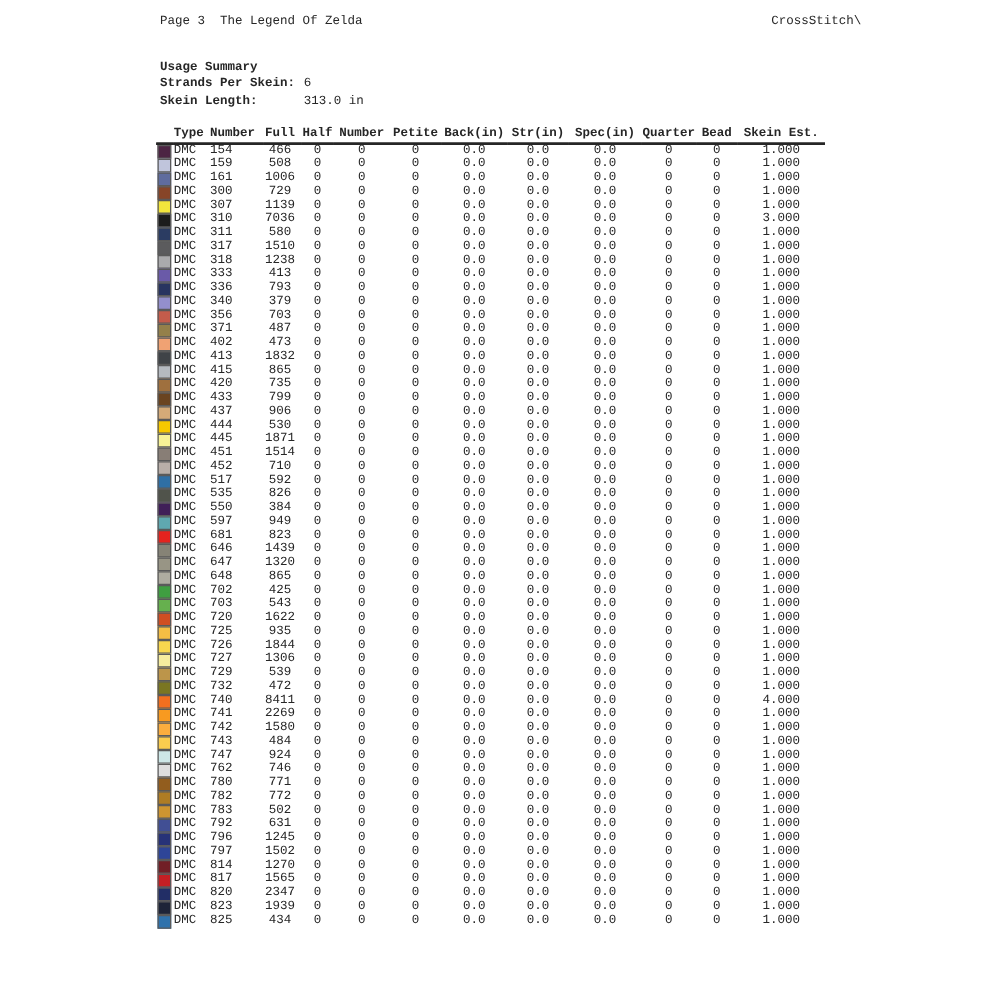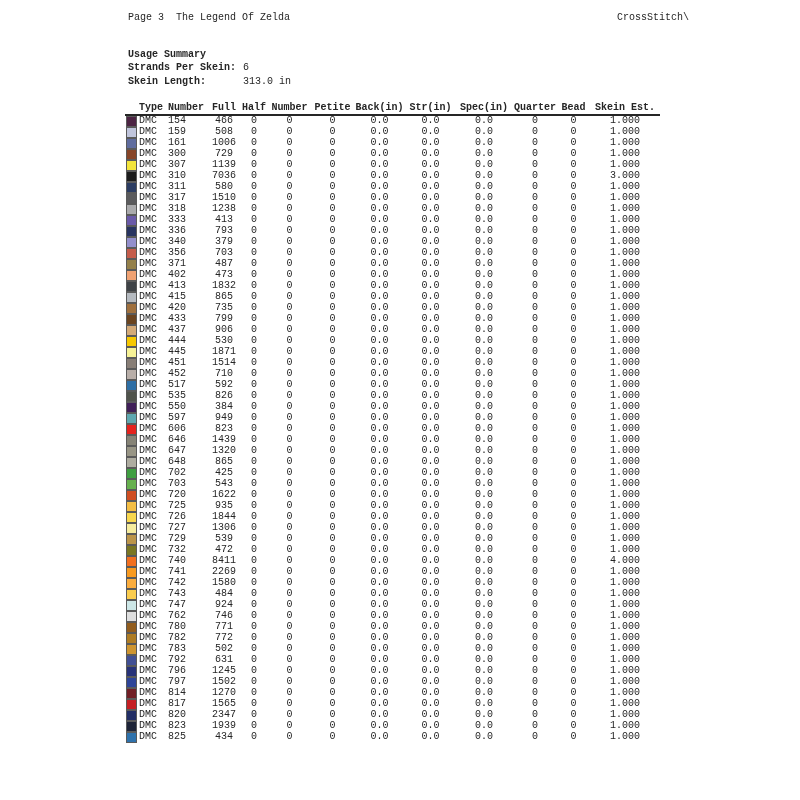--- a/index.html
+++ b/index.html
@@ -572,21 +572,21 @@
           <td class="ac">0.0</td>
           <td class="ac">0</td>
           <td class="ac">0</td>
           <td class="ac">1.000</td>
         </tr>
         <tr>
           <td class="ac">
             <div class="swatch" style="background: rgb(228, 35, 30);"></div>
           </td>
           <td class="al">DMC</td>
-          <td class="al">606</td>
+          <td class="al">681</td>
           <td class="ar">823</td>
           <td class="ac">0</td>
           <td class="ac">0</td>
           <td class="ac">0</td>
           <td class="ac">0.0</td>
           <td class="ac">0.0</td>
           <td class="ac">0.0</td>
           <td class="ac">0</td>
           <td class="ac">0</td>
           <td class="ac">1.000</td>

